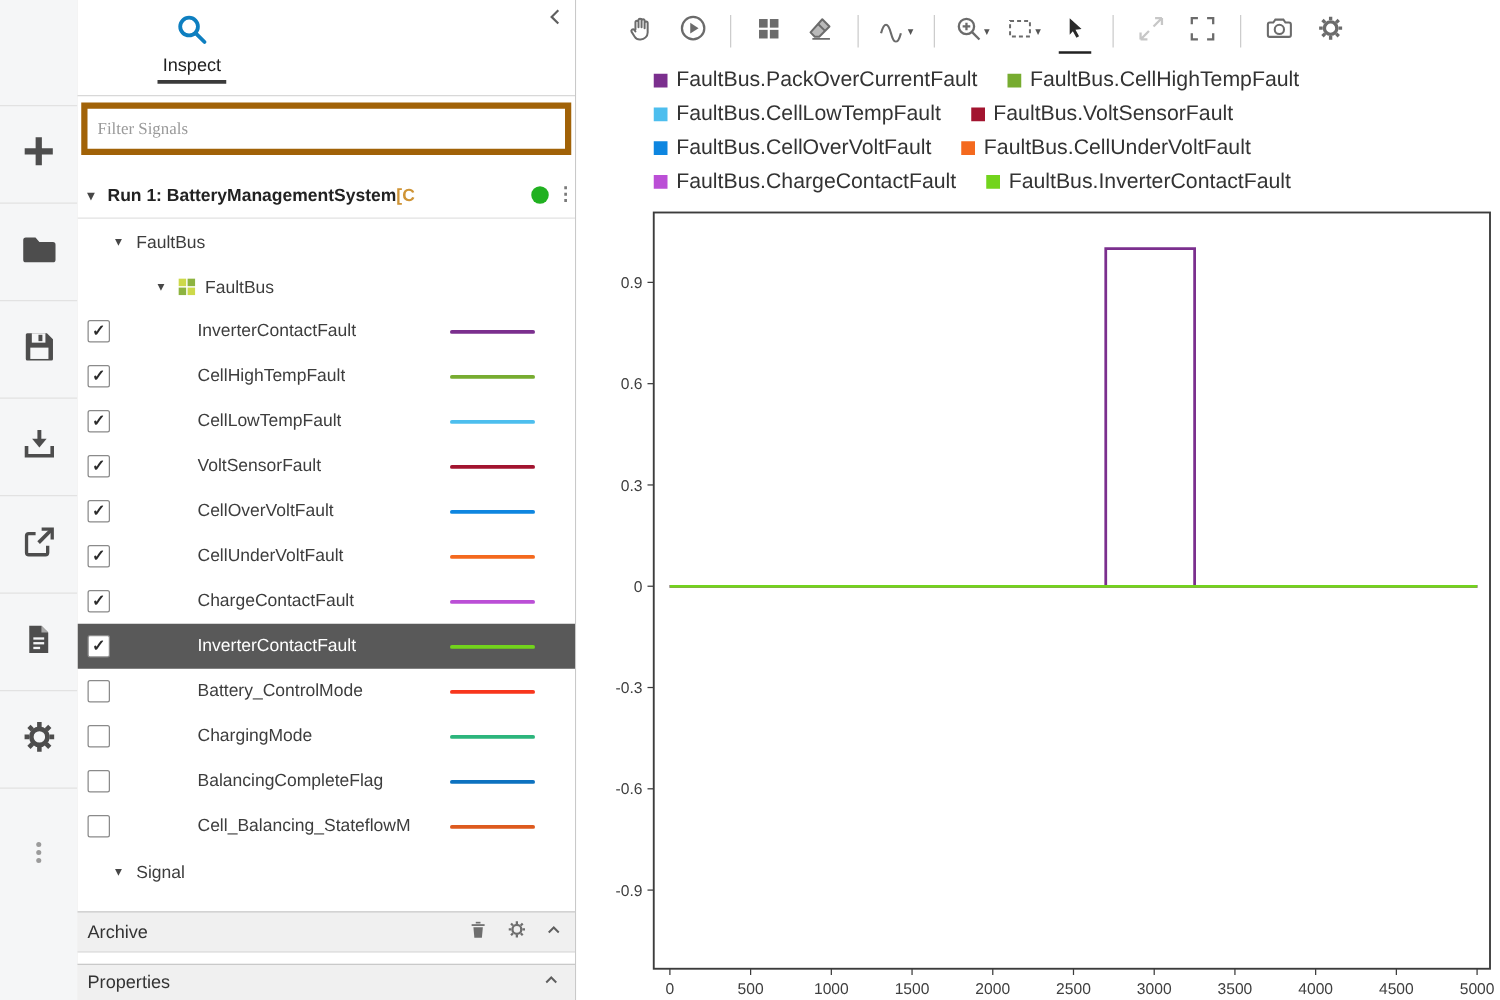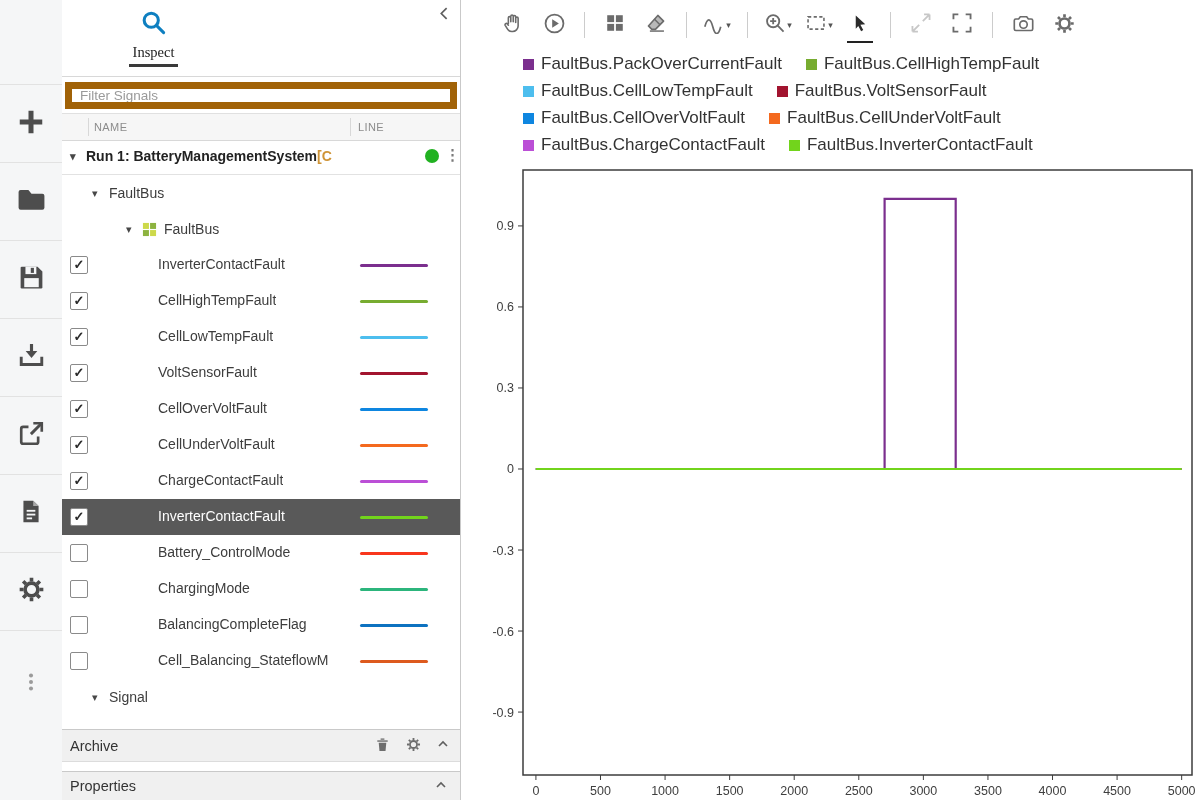--- a/index.html
+++ b/index.html
@@ -12,29 +12,29 @@
   .iconbar .spacer{height:84px;border-bottom:1px solid #e2e2e2;}
   .iconbar .cell{height:77px;display:flex;align-items:center;justify-content:center;
                  border-bottom:1px solid #e2e2e2;cursor:pointer;}
   .iconbar .cell.last{border-bottom:none;flex:1;align-items:flex-start;padding-top:38px;}
 
   
   .sidebar{position:absolute;left:62px;top:0;width:398px;height:800px;background:#fff;
            border-right:1px solid #c9c9c9;}
   .tabs{position:relative;height:76px;border-bottom:1px solid #d8d8d8;display:flex;}
   .tab{width:46%;display:flex;flex-direction:column;align-items:center;justify-content:center;
-       gap:3px;cursor:pointer;font-size:14.5px;color:#333;font-family:Liberation Serif, serif;}
+       gap:3px;cursor:pointer;font-size:14.5px;color:#333;}
   .tab .tab-label{padding:1px 4px 3px;}
   .tab.active .tab-label{border-bottom:3px solid #3a3a3a;font-weight:400;color:#222;}
   .collapse-btn{position:absolute;right:8px;top:6px;cursor:pointer;}
 
   .filter-wrap{padding:5px 3px 4px 3px;}
-  .filter-input{width:100%;box-sizing:border-box;height:27px;border:7px solid #a16207;
+  .filter-input{width:100%;box-sizing:border-box;height:42px;border:5px solid #a16207;
                 font-size:13.5px;padding:0 8px;color:#333;outline:none;
-                font-family:Liberation Sans, sans-serif;}
+                font-family:Liberation Serif, serif;}
   .filter-input::placeholder{color:#9a9a9a;}
 
   .grid-header{height:26px;background:#f6f6f6;border-top:1px solid #e0e0e0;border-bottom:1px solid #d8d8d8;
                position:relative;font-size:11px;color:#8c8c8c;letter-spacing:.4px;}
   .grid-header .hd-name{position:absolute;left:32px;top:7px;}
   .grid-header .hd-line{position:absolute;left:296px;top:7px;}
   .grid-header .vline1{position:absolute;left:26px;top:4px;bottom:4px;width:1px;background:#d8d8d8;}
   .grid-header .vline2{position:absolute;left:288px;top:4px;bottom:4px;width:1px;background:#d8d8d8;}
 
   .rows{position:absolute;left:0;top:138px;right:0;bottom:70px;overflow:hidden;}
@@ -175,26 +175,20 @@
         <svg viewBox="0 0 14 14" width="15" height="15">
             <path d="M9 2L4 7l5 5" fill="none" stroke="#5f5f5f" stroke-width="1.6"></path>
           </svg>
       </span>
     </div>
 
     <div class="filter-wrap">
       <input class="filter-input" type="text" placeholder="Filter Signals" style="">
     </div>
 
-    <div class="grid-header">
-      <span class="vline1"></span>
-        <span class="vline2"></span>
-      <span class="hd-name">NAME</span>
-      <span class="hd-line">LINE</span>
-    </div>
 
     <div class="rows">
       <div class="row run-row">
         <span class="tri">▾</span>
         <span class="run-label"><span>Run 1: BatteryManagementSystem</span><span class="run-bracket">[C</span></span>
         <span class="run-dot" style="background: rgb(33, 177, 33);"></span>
         <span class="run-menu">⋮</span>
       </div>
       <div class="row grp-stateflow">
         <span class="tri">▾</span>

